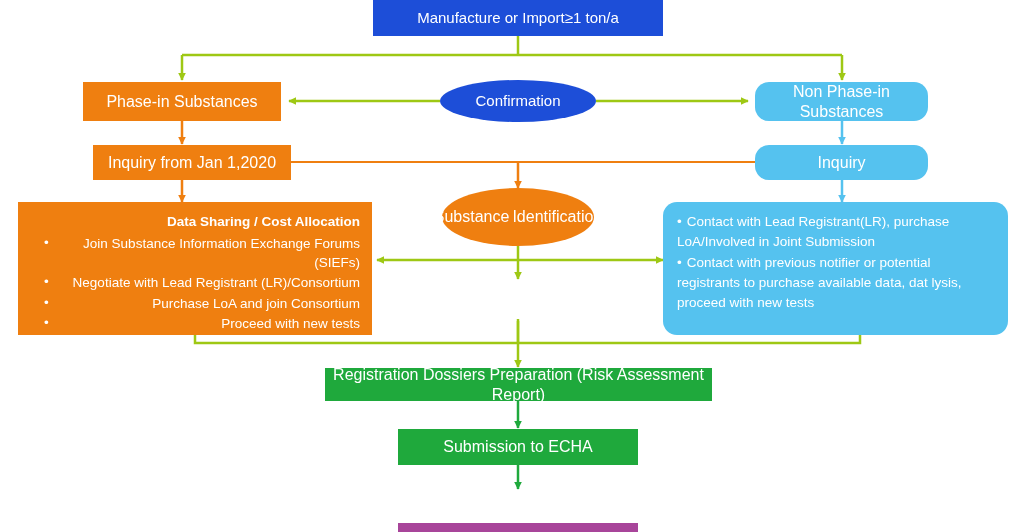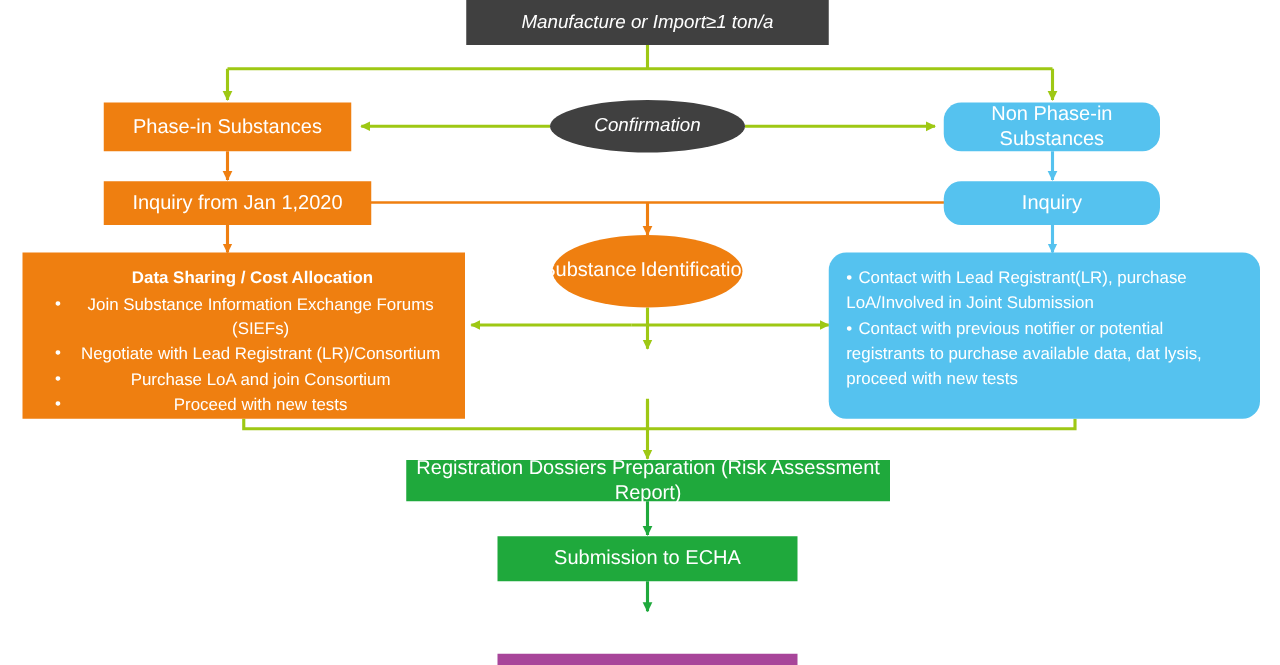--- a/index.html
+++ b/index.html
@@ -29,37 +29,37 @@
   .node {
     position: absolute;
     box-sizing: border-box;
     color: #ffffff;
     display: flex;
     align-items: center;
     justify-content: center;
     text-align: center;
     line-height: 1.2;
   }
-  .node.lime      { background: #404040; font-style: italic; }
+  .node.lime      { background: #1d4ed8; }
   .node.orange    { background: #ef7f10; }
   .node.blue      { background: #55c2ef; border-radius: 14px; }
   .node.green     { background: #1fa93c; }
   .node.purple    { background: #a8459a; margin-top: 33px; }
 
   .ellipse {
     border-radius: 50%;
   }
 
   .t15 { font-size: 15px; }
   .t14 { font-size: 16px; }
   .t13 { font-size: 13.5px; }
 
   .textbox {
     display: block;
-    text-align: center;
+    text-align: right;
     padding: 10px 12px 10px 26px;
     line-height: 1.42;
   }
   .textbox .hd {
     font-weight: bold;
     display: block;
     margin-bottom: 3px;
   }
   .textbox ul {
     margin: 0;
@@ -179,21 +179,21 @@
   </div>
 
   <div class="node orange t14" style="left:83px; top:82px; width:198px; height:39px;">
     <span>Phase-in Substances</span>
   </div>
 
   <div class="node blue t14" style="left:755px; top:82px; width:173px; height:39px;">
     <span>Non Phase-in Substances</span>
   </div>
 
-  <div class="node orange t14" style="left:83px; top:145px; width:214px; height:35px;">
+  <div class="node orange t14" style="left:93px; top:145px; width:198px; height:35px;">
     <span>Inquiry from Jan 1,2020</span>
   </div>
 
   <div class="node blue t14" style="left:755px; top:145px; width:173px; height:35px;">
     <span>Inquiry</span>
   </div>
 
   <div class="node orange ellipse t14" style="left:442px; top:188px; width:152px; height:58px; flex-direction:row; gap:3px;">
     <span>Substance</span>
     <span>Identification</span>

